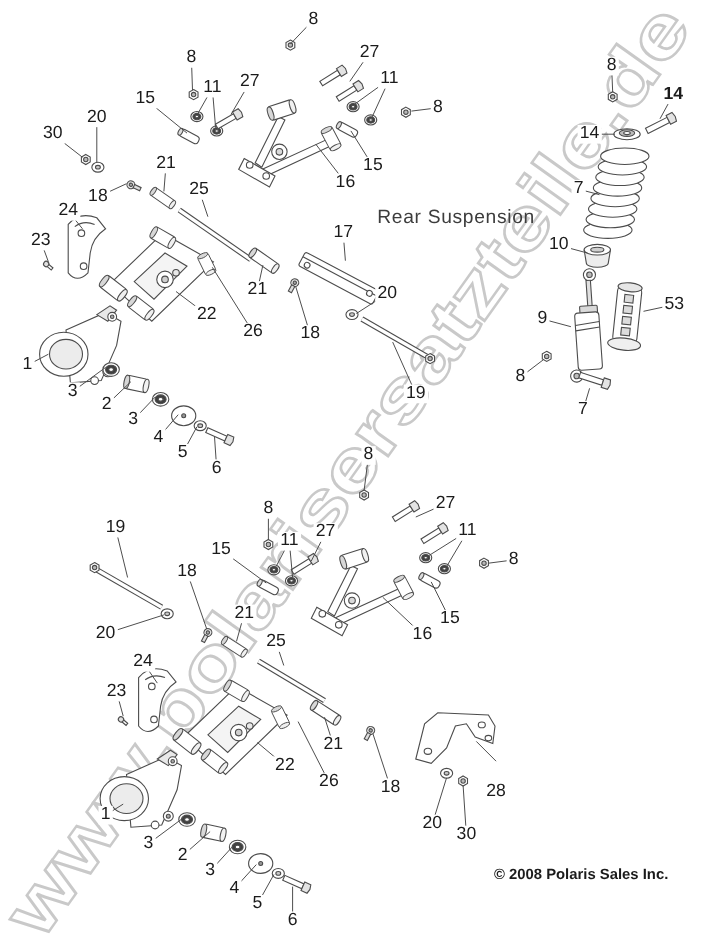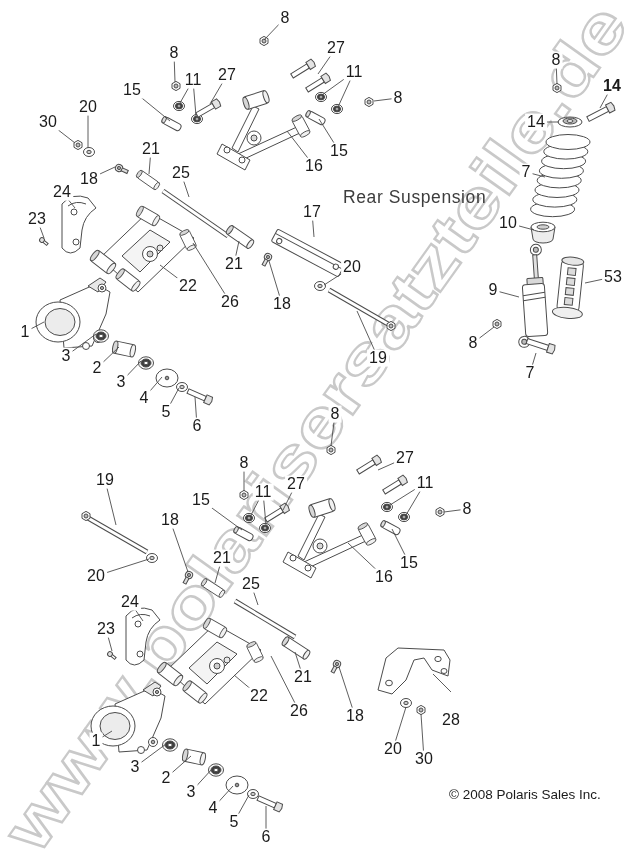--- a/index.html
+++ b/index.html
@@ -437,14 +437,14 @@
       <div class="callout" data-name="callout-2-66" style="left: 166px; top: 778px;">2</div>
       <div class="callout" data-name="callout-3-67" style="left: 191px; top: 792px;">3</div>
       <div class="callout" data-name="callout-4-68" style="left: 213px; top: 808px;">4</div>
       <div class="callout" data-name="callout-5-69" style="left: 234px; top: 822px;">5</div>
       <div class="callout" data-name="callout-6-70" style="left: 266px; top: 837px;">6</div>
     </div>
 
   <div class="section-label" style="left:343px;top:187px;" data-name="rear-section-label">Rear Suspension</div>
 
 
-  <div class="copyright" style="left:449px;top:787px;" data-name="copyright-text">© 2008 Polaris Sales Inc.</div>
+  <div class="copyright" style="left:449px;top:787px;font-weight:bold;" data-name="copyright-text">© 2008 Polaris Sales Inc.</div>
 </div>
 
 </body></html>

